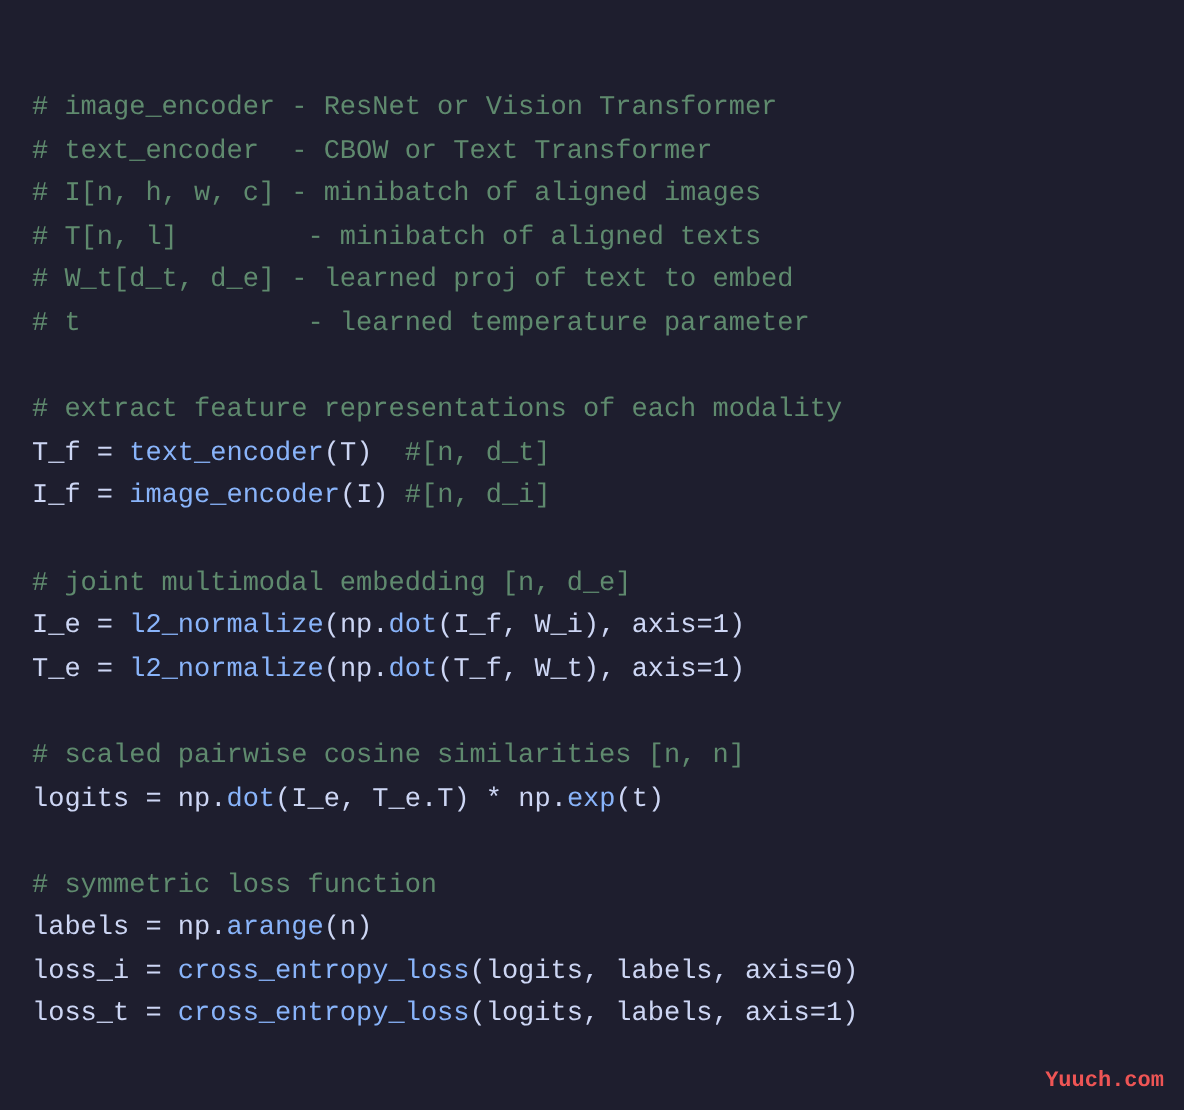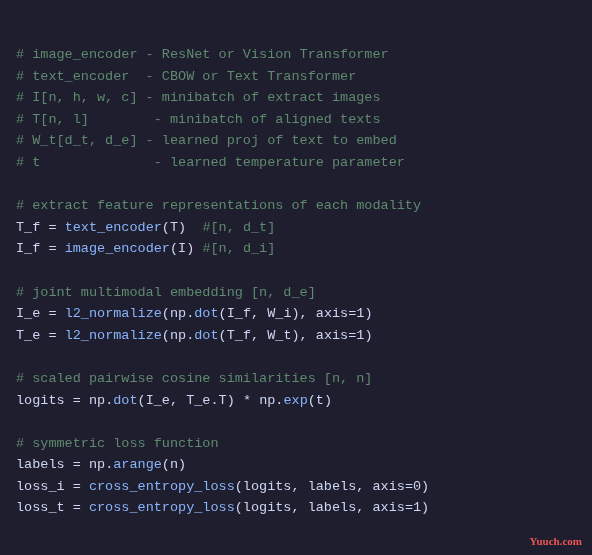--- a/index.html
+++ b/index.html
@@ -30,41 +30,41 @@
       white-space: pre;
       display: block;
     }
 
     .watermark {
       position: absolute;
       bottom: 40px;
       right: 10px;
       color: #e55;
       font-size: 11px;
-      font-family: Liberation Serif, serif;
+      font-family: Liberation Mono, monospace;
       font-weight: bold;
     }
 
     
     .c-comment { color: #5f8a6e; }
     .c-var { color: #cdd6f4; }
     .c-func { color: #89b4fa; }
     .c-punct { color: #cdd6f4; }
     .c-op { color: #cdd6f4; }
   </style>
 </head>
 <body>
 
 <div class="code-block">
 
   <span class="line c-comment"># image_encoder - ResNet or Vision Transformer</span>
 
   <span class="line c-comment"># text_encoder  - CBOW or Text Transformer</span>
 
-  <span class="line c-comment"># I[n, h, w, c] - minibatch of extract images</span>
+  <span class="line c-comment"># I[n, h, w, c] - minibatch of aligned images</span>
 
   <span class="line c-comment"># T[n, l]        - minibatch of aligned texts</span>
 
 
   <span class="line c-comment"># W_t[d_t, d_e] - learned proj of text to embed</span>
 
   <span class="line c-comment"># t              - learned temperature parameter</span>
 
   <span class="line">&nbsp;</span>
 

